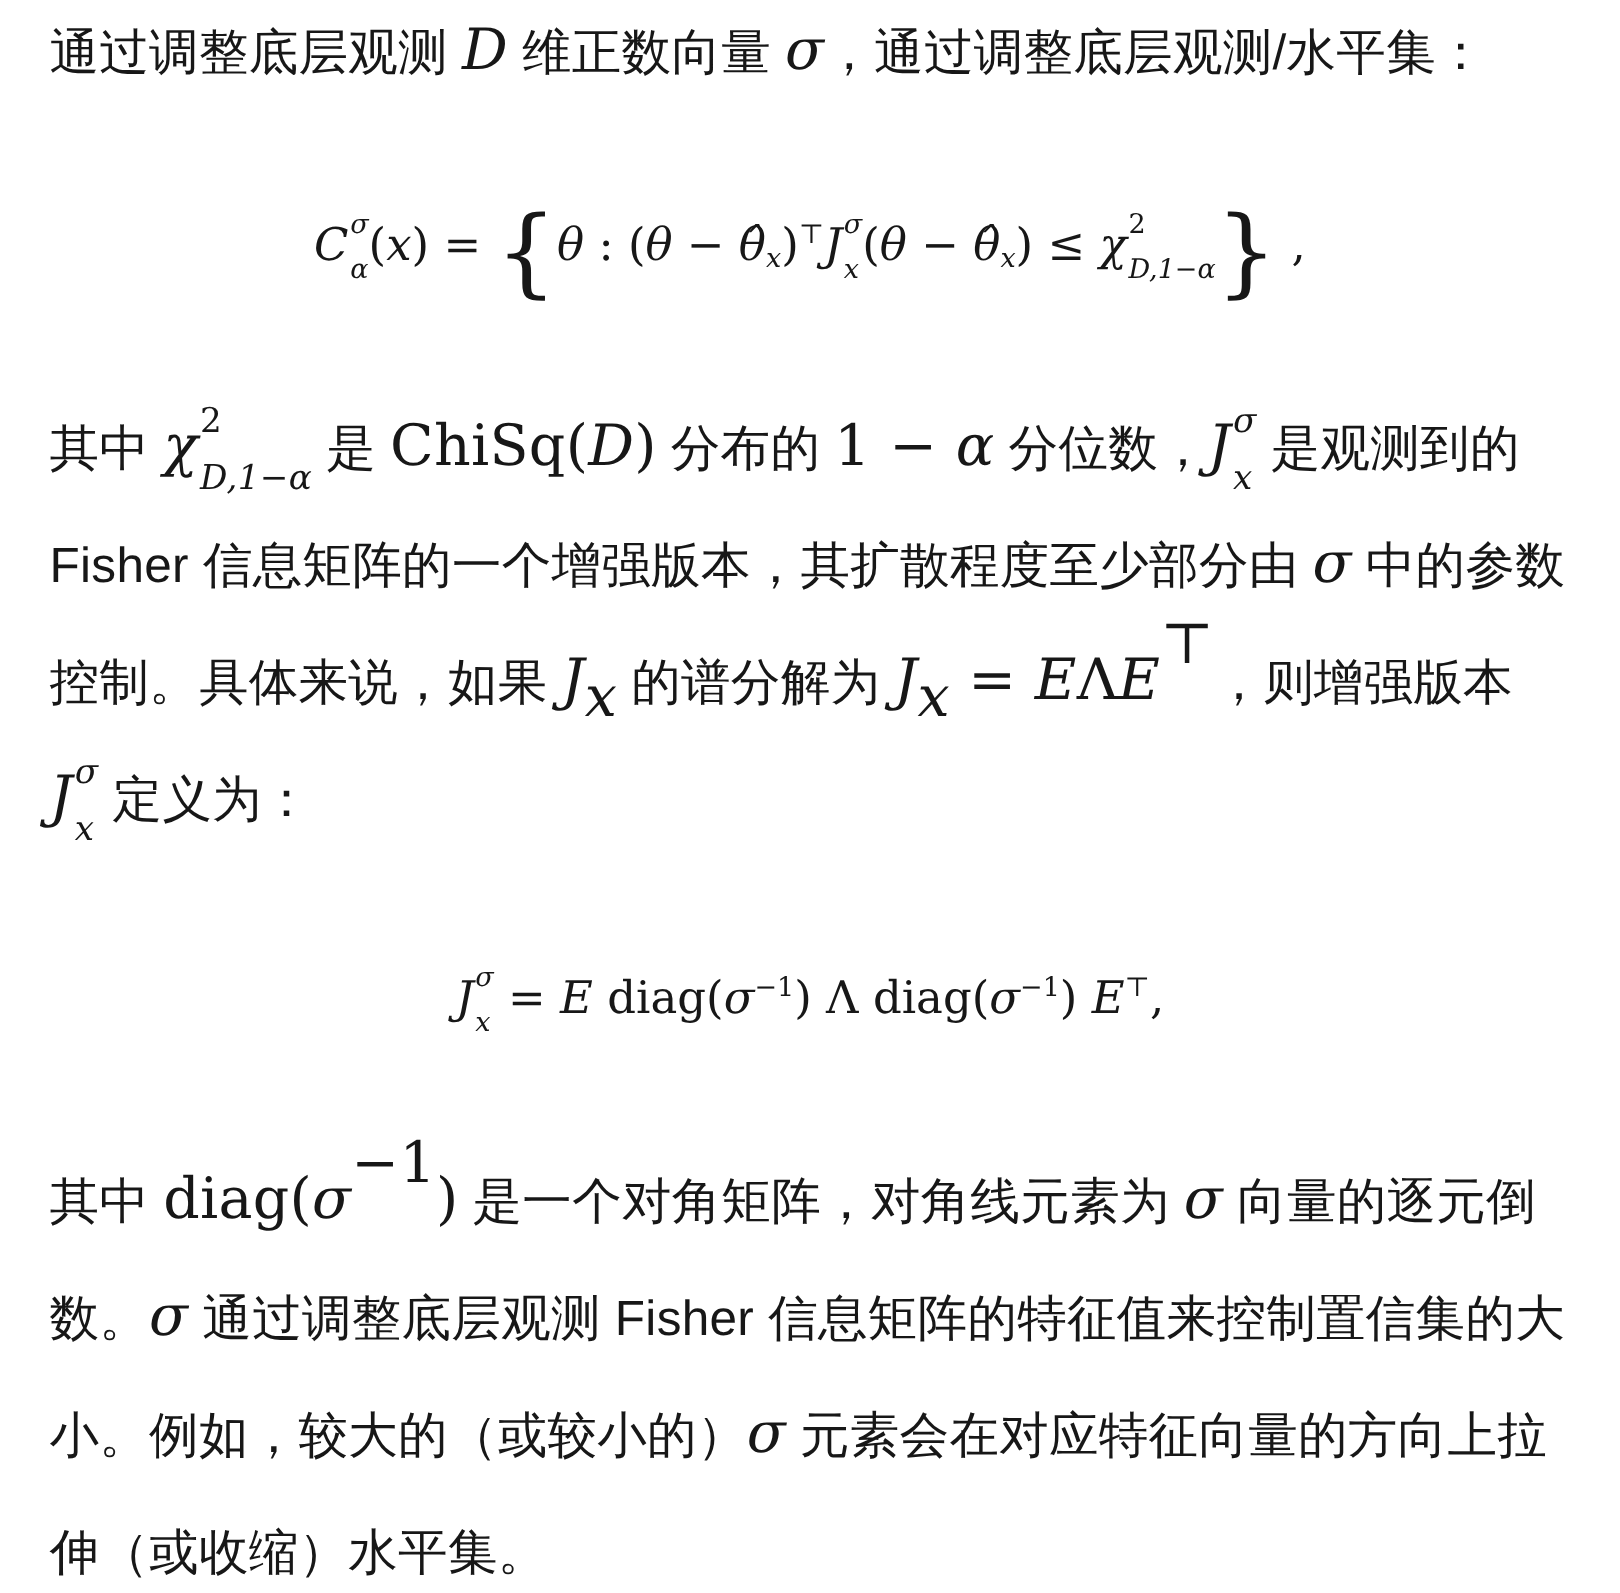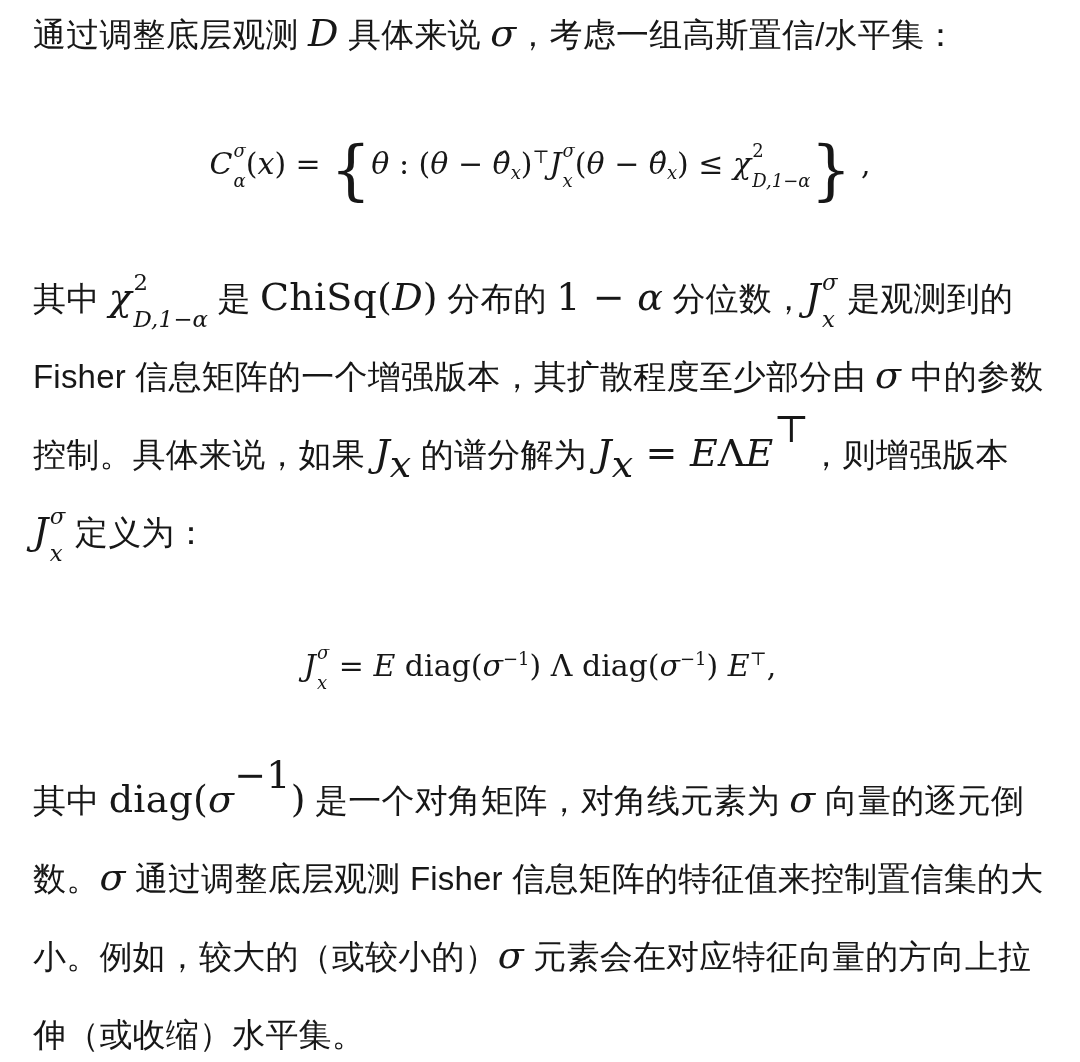--- a/index.html
+++ b/index.html
@@ -45,18 +45,18 @@
     font-size:0.6em;line-height:1.15;text-align:left;
     margin-left:0.06em;
   }
   .ss-sup,.ss-sub{display:block;}
   .ss-sub{margin-top:0.5em;}
 </style>
 </head>
 <body>
 
 <main id="doc">
-    <p class="para first"><span class="t">通过调整底层观测 </span><span class="m mi">D</span><span class="t"> 具体来说 </span><span class="m mi">σ</span><span class="t">，考虑一组高斯置信/水平集：</span></p>
+    <p class="para first"><span class="t">通过调整底层观测 </span><span class="m mi">D</span><span class="t"> 维正数向量 </span><span class="m mi">σ</span><span class="t">，通过调整底层观测/水平集：</span></p>
     <div class="formula"><span class="formula-inner"><span class="m ss"><span class="ss-base mi">C</span><span class="ss-scripts"><span class="ss-sup mi">σ</span><span class="ss-sub mi">α</span></span></span><span class="m mr">(</span><span class="m mi">x</span><span class="m mr">) = </span><span class="m big">{</span><span class="m mi">θ</span><span class="m mr"> : (</span><span class="m mi">θ</span><span class="m mr"> − </span><span class="m mi">θ̂</span><span class="m msub">x</span><span class="m mr">)</span><span class="m msup">⊤</span><span class="m ss"><span class="ss-base mi">J</span><span class="ss-scripts"><span class="ss-sup mi">σ</span><span class="ss-sub mi">x</span></span></span><span class="m mr">(</span><span class="m mi">θ</span><span class="m mr"> − </span><span class="m mi">θ̂</span><span class="m msub">x</span><span class="m mr">) ≤ </span><span class="m ss"><span class="ss-base mi">χ</span><span class="ss-scripts"><span class="ss-sup mr">2</span><span class="ss-sub mi">D,1−α</span></span></span><span class="m big">}</span><span class="m mr"> ,</span></span></div>
     <p class="para para-block"><span class="t">其中 </span><span class="m ss"><span class="ss-base mi">χ</span><span class="ss-scripts"><span class="ss-sup mr">2</span><span class="ss-sub mi">D,1−α</span></span></span><span class="t"> 是 </span><span class="m mr">ChiSq(</span><span class="m mi">D</span><span class="m mr">)</span><span class="t"> 分布的 </span><span class="m mr">1 − </span><span class="m mi">α</span><span class="t"> 分位数，</span><span class="m ss"><span class="ss-base mi">J</span><span class="ss-scripts"><span class="ss-sup mi">σ</span><span class="ss-sub mi">x</span></span></span><span class="t"> 是观测到的 Fisher 信息矩阵的一个增强版本，其扩散程度至少部分由 </span><span class="m mi">σ</span><span class="t"> 中的参数控制。具体来说，如果 </span><span class="m mi">J</span><span class="m msub">x</span><span class="t"> 的谱分解为 </span><span class="m mi">J</span><span class="m msub">x</span><span class="m mr"> = </span><span class="m mi">E</span><span class="m mr">Λ</span><span class="m mi">E</span><span class="m msup">⊤</span><span class="t">，则增强版本 </span><span class="m ss"><span class="ss-base mi">J</span><span class="ss-scripts"><span class="ss-sup mi">σ</span><span class="ss-sub mi">x</span></span></span><span class="t"> 定义为：</span></p>
     <div class="formula"><span class="formula-inner"><span class="m ss"><span class="ss-base mi">J</span><span class="ss-scripts"><span class="ss-sup mi">σ</span><span class="ss-sub mi">x</span></span></span><span class="m mr"> = </span><span class="m mi">E</span><span class="m mr"> diag(</span><span class="m mi">σ</span><span class="m msup">−1</span><span class="m mr">) Λ diag(</span><span class="m mi">σ</span><span class="m msup">−1</span><span class="m mr">) </span><span class="m mi">E</span><span class="m msup">⊤</span><span class="m mr">,</span></span></div>
     <p class="para para-block"><span class="t">其中 </span><span class="m mr">diag(</span><span class="m mi">σ</span><span class="m msup">−1</span><span class="m mr">)</span><span class="t"> 是一个对角矩阵，对角线元素为 </span><span class="m mi">σ</span><span class="t"> 向量的逐元倒数。</span><span class="m mi">σ</span><span class="t"> 通过调整底层观测 Fisher 信息矩阵的特征值来控制置信集的大小。例如，较大的（或较小的）</span><span class="m mi">σ</span><span class="t"> 元素会在对应特征向量的方向上拉伸（或收缩）水平集。</span></p>
   </main>
 
 </body></html>

